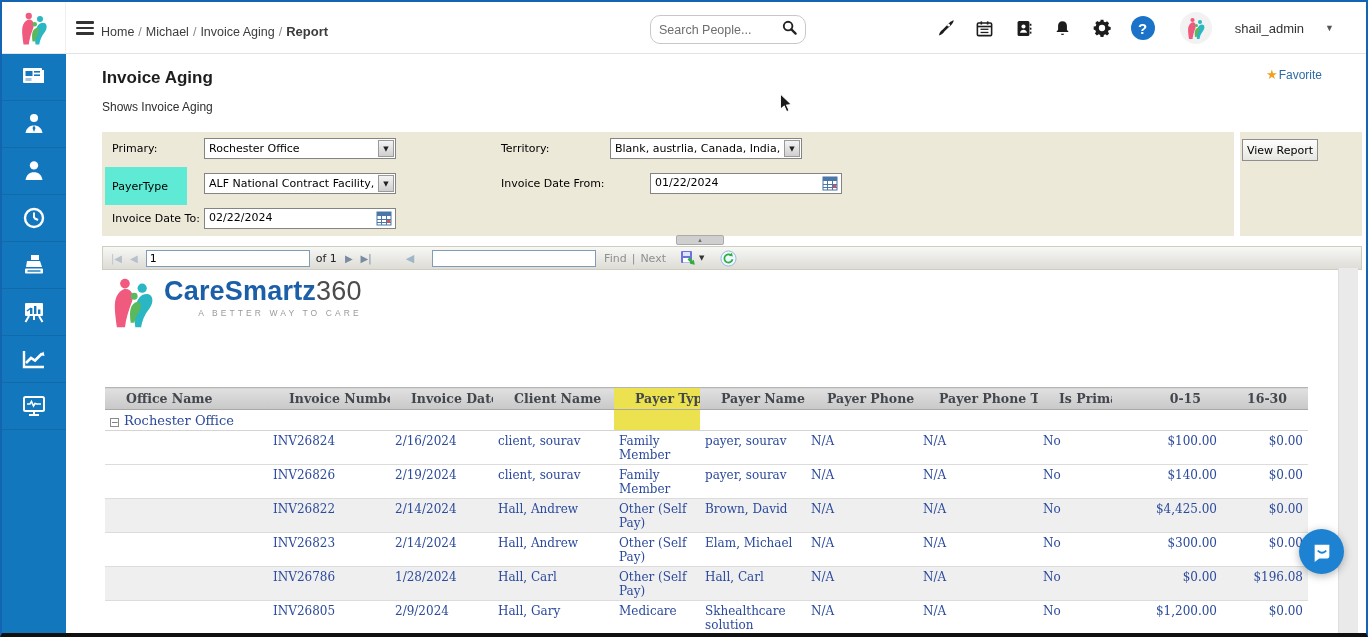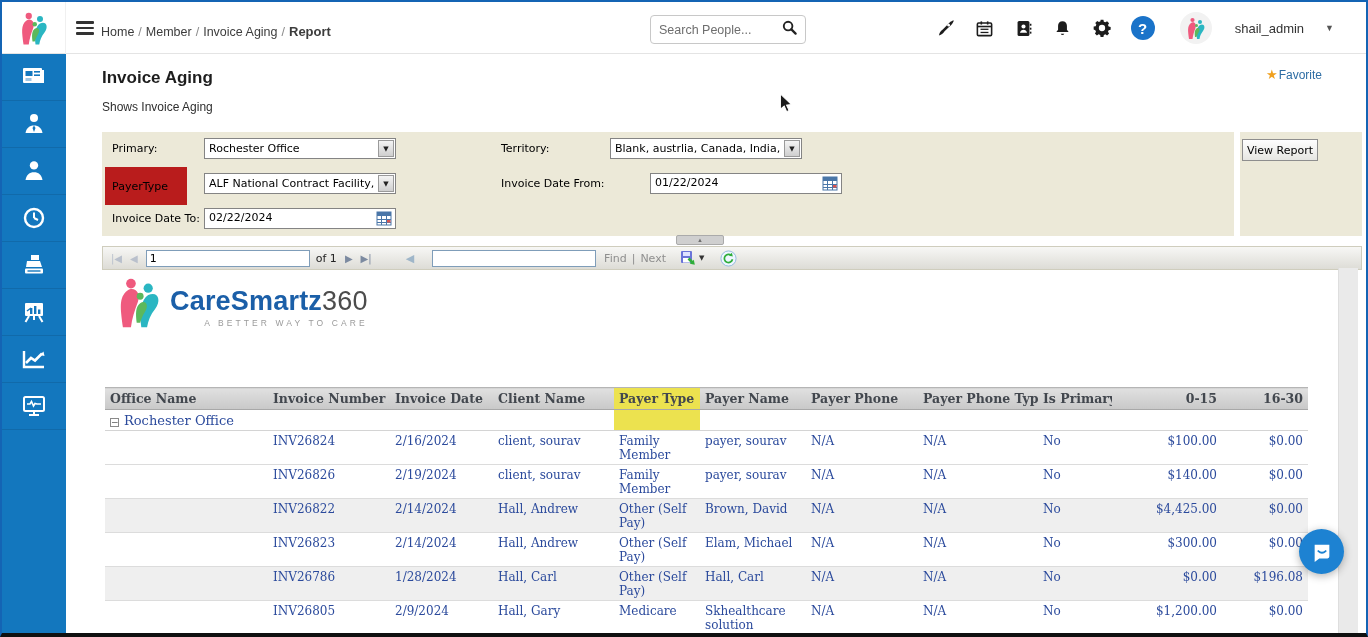--- a/index.html
+++ b/index.html
@@ -12,21 +12,21 @@
   .topbar { position:absolute; left:0; top:0; right:0; height:52px; background:#fff;
             border-bottom:1px solid #e4e4e4; z-index:30; }
   .logo-box { position:absolute; left:0; top:0; width:64px; height:52px; display:flex;
               align-items:center; justify-content:center; border-right:1px solid #f0f0f0; }
   .hamburger { position:absolute; left:74px; top:19px; width:18px; height:14px; cursor:pointer; }
   .hamburger i { display:block; height:2.5px; background:#333; margin-bottom:3px; border-radius:1px; }
   .breadcrumb { position:absolute; left:99px; top:22px; font-size:12.5px; color:#3c3c3c; }
   .breadcrumb .sep { color:#8a8a8a; padding:0 4px; }
   .breadcrumb .crumb-last { font-size:13px; font-weight:bold; }
   .search-wrap { position:absolute; left:648px; top:13px; width:156px; height:29px;
-                 border:1px solid #c8c8c8; border-radius:4px; background:#fff;
+                 border:1px solid #c8c8c8; border-radius:10px; background:#fff;
                  display:flex; align-items:center; padding:0 8px; }
   .search-wrap input { border:none; outline:none; width:112px; font-size:12.5px; color:#333;
                        font-family:"Liberation Sans",sans-serif; }
   .search-wrap input::placeholder { color:#6e6e6e; }
   .search-glass { font-weight:bold; color:#222; margin-left:auto; }
   .top-icons { position:absolute; right:32px; top:0; height:52px; display:flex; align-items:center; gap:19px; }
   .ticon { width:20px; height:20px; display:flex; align-items:center; justify-content:center; cursor:pointer; }
   .help-circle { width:24px; height:24px; border-radius:50%; background:#1a73c9; color:#fff;
                  font-weight:bold; font-size:15px; display:flex; align-items:center; justify-content:center; cursor:pointer; }
   .avatar { width:32px; height:32px; border-radius:50%; background:#f2f2f2; display:flex;
@@ -45,21 +45,21 @@
   .page-sub   { position:absolute; left:36px; top:46px; font-size:12px; color:#2e2e2e; }
   .favorite { position:absolute; right:44px; top:13px; font-size:12px; color:#2e6da4; cursor:pointer; }
   .favorite .star { color:#f0a01e; font-size:13px; margin-right:1px; }
   .cursor-arrow { position:absolute; left:713px; top:40px; z-index:60; }
 
   
   .filter-panel { position:absolute; left:36px; top:78px; width:1132px; height:104px;
                   background:#ece9d8; font-family:"DejaVu Sans",sans-serif; font-size:11px; color:#000; }
   .vr-panel { position:absolute; left:1174px; top:78px; width:122px; height:104px; background:#ece9d8; }
   .f-label { position:absolute; white-space:nowrap; }
-  .f-label.hl { background:#b91c1c; display:flex; align-items:center; padding-left:7px; }
+  .f-label.hl { background:#5eead4; display:flex; align-items:center; padding-left:7px; }
   .dd { position:absolute; height:21px; background:#fff; border:1px solid #848484; }
   .dd .txt { position:absolute; left:4px; top:3px; right:18px; overflow:hidden; white-space:nowrap; }
   .dd .btn { position:absolute; right:1px; top:1px; bottom:1px; width:16px; text-align:center;
              background:linear-gradient(#f4f4f4,#cfcfcf); border:1px solid #9a9a9a; font-size:7px;
              color:#222; line-height:16px; cursor:pointer; }
   .datebox { position:absolute; height:21px; background:#fff; border:1px solid #848484; }
   .datebox input { position:absolute; left:4px; top:2px; width:140px; border:none; outline:none;
                    font-family:"DejaVu Sans",sans-serif; font-size:11px; background:transparent; }
   .calbtn { position:absolute; right:2px; top:2px; width:17px; height:15px; cursor:pointer; }
   .view-report-btn { position:absolute; left:2px; top:7px; width:76px; height:22px;
@@ -84,31 +84,31 @@
   .back-arrow { color:#9fb6c9; font-size:11px; margin:0 18px 0 26px; cursor:pointer; }
   .find-input { width:164px; margin-right:8px; }
   .find-lbl { color:#8f8f8f; cursor:pointer; }
   .find-sep { color:#8f8f8f; margin:0 5px; }
   .exp-wrap { display:flex; align-items:center; margin-left:14px; cursor:pointer; }
   .caret { font-size:7px; color:#333; margin-left:3px; }
   .refresh-wrap { margin-left:16px; cursor:pointer; display:flex; align-items:center; }
 
   
   .report { position:absolute; left:36px; top:216px; width:1272px; bottom:0; background:#fff; overflow:hidden; }
-  .cs-logo { position:absolute; left:14px; top:6px; display:flex; align-items:flex-end; }
+  .cs-logo { position:absolute; left:8px; top:6px; display:flex; align-items:flex-start; }
   .cs-text { margin-left:8px; }
   .cs-name { font-size:27px; font-weight:bold; color:#1b5fa8; letter-spacing:0.2px;
              font-family:"Liberation Sans",sans-serif; }
   .cs-name .suffix { color:#4c4c4c; font-weight:normal; }
   .cs-tagline { font-size:8.5px; letter-spacing:3.1px; color:#9a9a9a; text-align:right; margin-top:1px; }
 
   table.rpt { position:absolute; left:3px; top:117px; border-collapse:collapse; table-layout:fixed;
               width:1203px; font-family:"DejaVu Serif",serif; font-size:12px; color:#2b4a9c; }
   table.rpt th { background:linear-gradient(#e0e0e0,#c8c8c8); color:#42474e; text-align:left;
-                 font-size:12.5px; font-weight:bold; padding:3px 5px;
+                 font-size:12.5px; font-weight:bold; padding:3px 21px;
                  border-top:1px solid #b5b5b5; border-bottom:1px solid #a8a8a8; white-space:nowrap; overflow:hidden; }
   table.rpt th.num { text-align:right; }
   table.rpt th.hl { background:#ece24f; }
   table.rpt td { padding:3px 5px 2px; vertical-align:top; border-bottom:1px solid #dcdcdc; overflow:hidden; }
   table.rpt td:nth-child(10), table.rpt td:nth-child(11) { text-align:right; }
   tr.group-row td { font-size:13px; border-bottom:1px solid #d4d4d4; }
   tr.group-row td.hl { background:#ece24f; }
   tr.alt td { background:#efefef; }
   .collapse-box { display:inline-block; width:9px; height:9px; border:1px solid #8a8a8a; background:#fff;
                   color:#555; font-size:9px; line-height:7px; text-align:center; margin-right:5px;
@@ -137,21 +137,21 @@
         <circle cx="21" cy="17" r="3" fill="#5cb85c"></circle>
         <path d="M18 40 C17 32 17 26 21 23 C26 20 29 25 25 31 C23 34 22 37 21 40 Z" fill="#5cb85c"></path>
       </svg>
     </div>
     <div class="hamburger">
         <i></i>
         <i></i>
         <i></i>
       </div>
     <div class="breadcrumb">
-      <span>Home</span><span class="sep">/</span><span>Member</span><span class="sep">/</span><span>Invoice Aging</span><span class="sep">/</span><span class="crumb-last">Report</span>
+      <span>Home</span><span class="sep">/</span><span>Michael</span><span class="sep">/</span><span>Invoice Aging</span><span class="sep">/</span><span class="crumb-last">Report</span>
     </div>
     <div class="search-wrap">
       <input type="text" placeholder="Search People..." style="">
       <span class="search-glass">
         <svg width="15" height="15" viewBox="0 0 16 16">
             <circle cx="6.5" cy="6.5" r="4.6" fill="none" stroke="#222" stroke-width="2"></circle>
             <line x1="10" y1="10" x2="14.5" y2="14.5" stroke="#222" stroke-width="2.4" stroke-linecap="round"></line>
           </svg>
       </span>
     </div>

